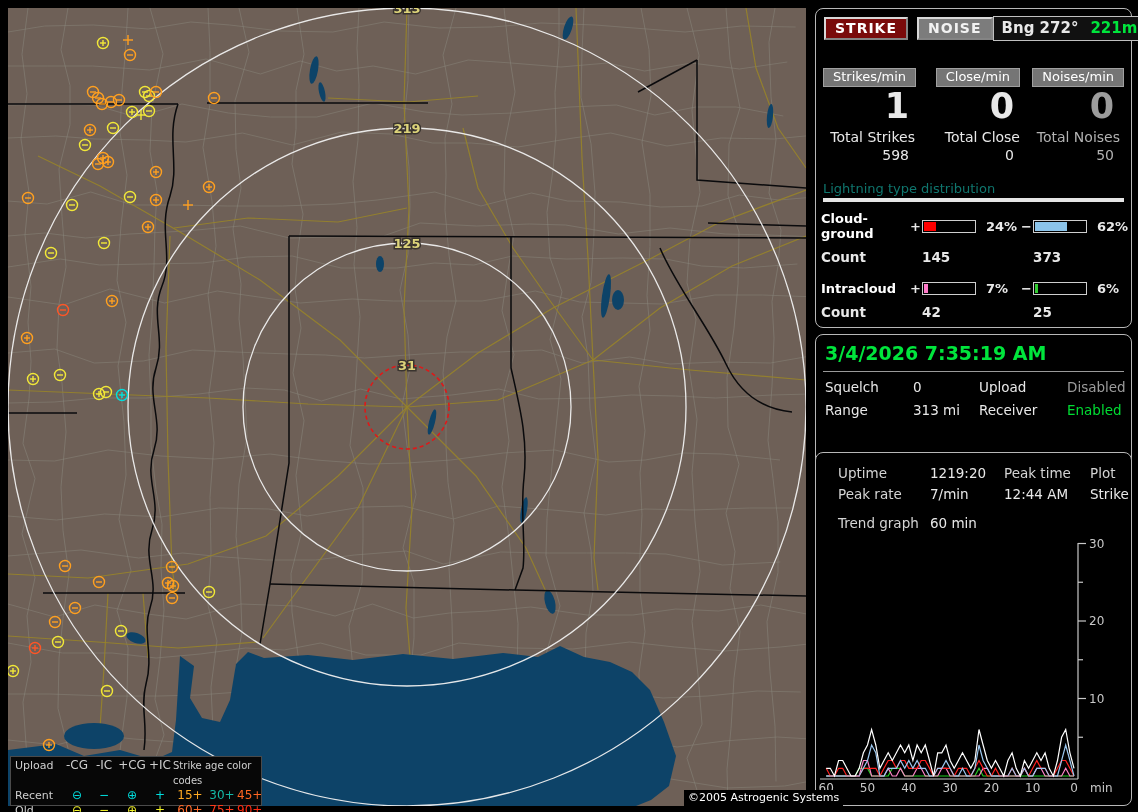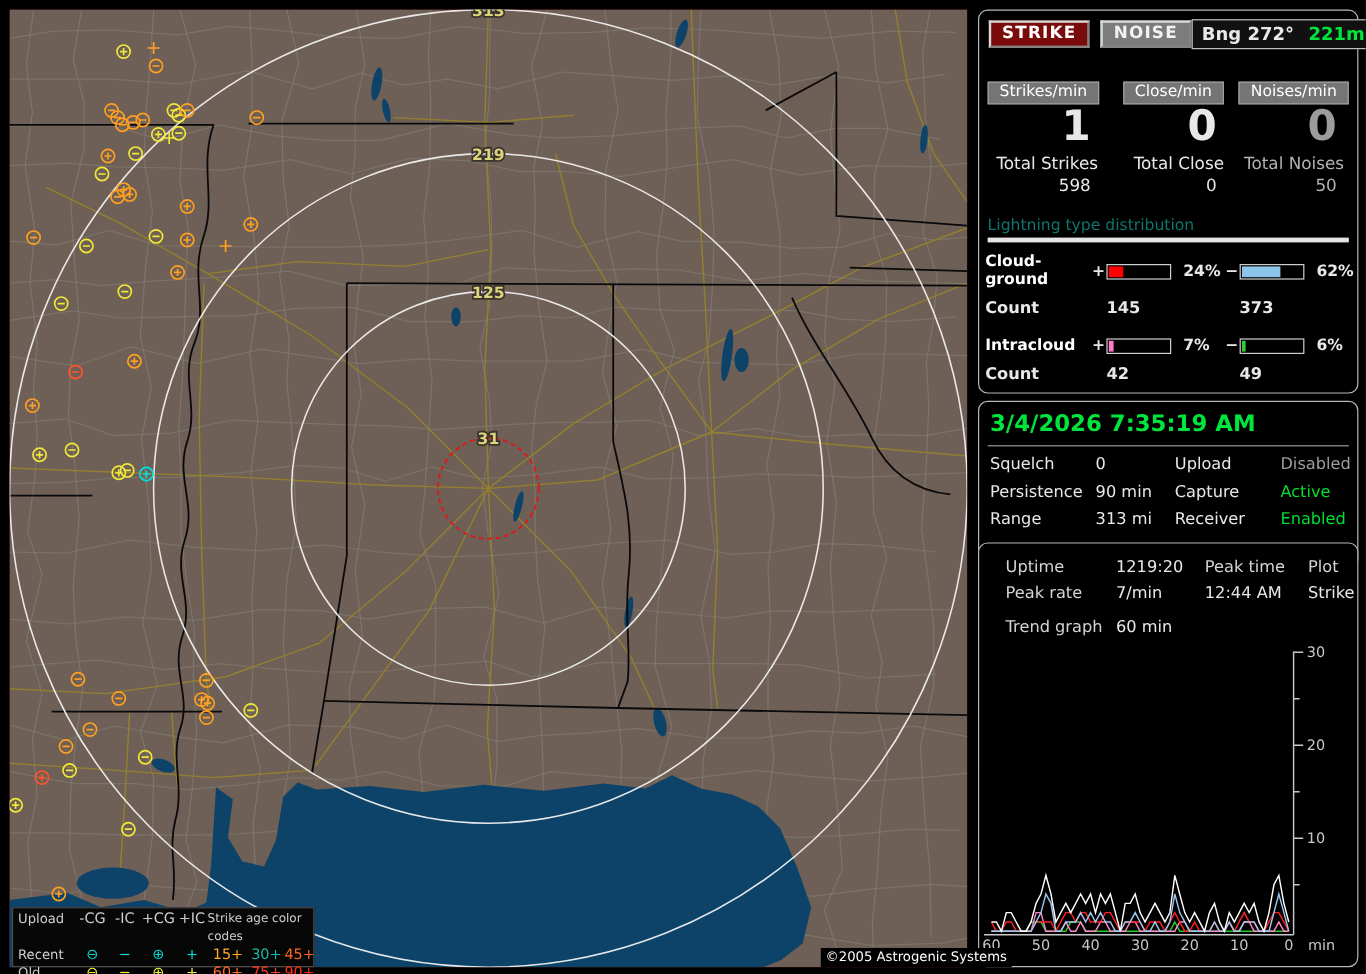--- a/index.html
+++ b/index.html
@@ -483,37 +483,31 @@
     <div class="pct">7%</div>
     <div class="sign">−</div>
     <div class="bar">
         <div class="fill" id="bar11" style="width: 3px; background: rgb(51, 204, 51);"></div>
       </div>
     <div class="pct">6%</div>
   </div>
   <div class="cntrow">
     <div class="lbl">Count</div>
     <div class="v">42</div>
-    <div class="v">49</div>
+    <div class="v">25</div>
   </div>
 </div>
 
 <div id="box2" class="panelbox">
   <div id="datetime">3/4/2026 7:35:19 AM</div>
   <div class="srow">
     <div>Squelch</div>
     <div>0</div>
     <div>Upload</div>
     <div class="dim">Disabled</div>
-  </div>
-  <div class="srow">
-    <div>Persistence</div>
-    <div>90 min</div>
-    <div>Capture</div>
-    <div class="green">Active</div>
   </div>
   <div class="srow">
     <div>Range</div>
     <div>313 mi</div>
     <div>Receiver</div>
     <div class="green">Enabled</div>
   </div>
 </div>
 
 <div id="box3" class="panelbox">

